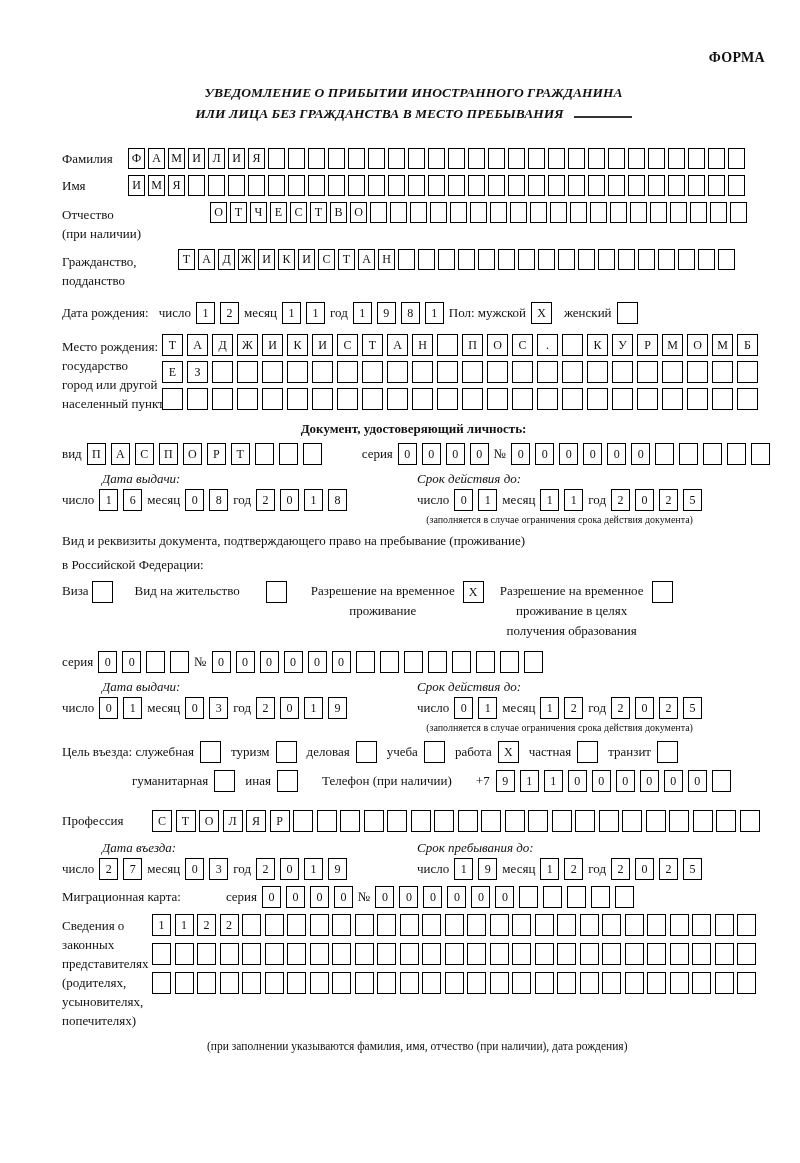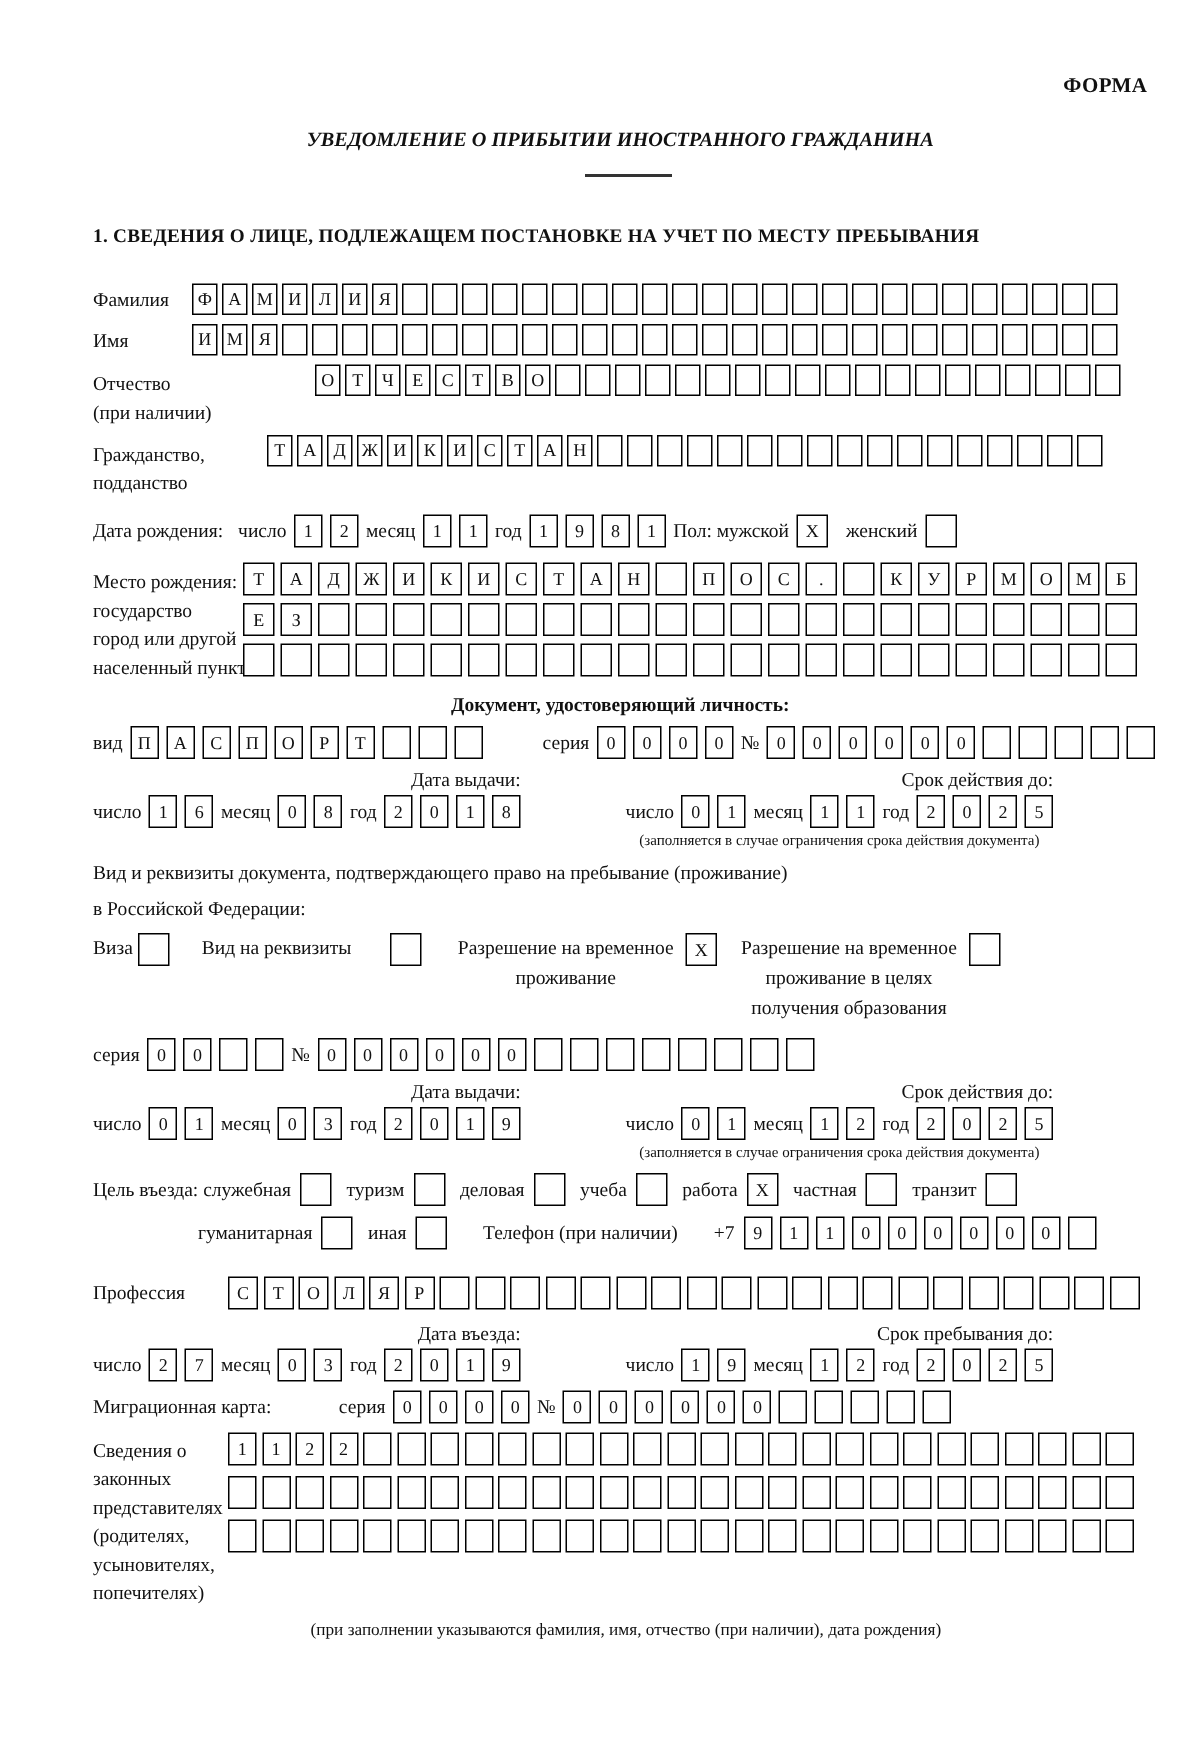--- a/index.html
+++ b/index.html
@@ -43,21 +43,21 @@
 
   .stack { display: flex; flex-direction: column; gap: 5px; }
 
   .inline-row { display: flex; align-items: center; margin-bottom: 6px; }
   .inline-row .t { padding: 0 5px; }
 
   .center-bold { text-align: center; font-weight: bold; font-size: 13px; margin: 8px 0 6px 0; }
 
   .date-pair { display: flex; margin: 6px 0 2px 0; }
   .dp { }
-  .dp-title { text-align: right; margin-bottom: 2px; }
+  .dp-title { text-align: left; margin-bottom: 2px; font-style: italic; }
   .dp-row { display: flex; align-items: center; gap: 5px; }
   .dp-note { font-size: 10px; margin-top: 3px; text-align: center; }
 
   .res-text { line-height: 24px; margin-top: 4px; }
 
   .cb-row { display: flex; align-items: flex-start; margin-top: 4px; margin-bottom: 8px; }
   .cb-group { display: flex; align-items: flex-start; }
   .cb-group .gl { text-align: center; line-height: 20px; }
   .cb-group .cells { margin-left: 8px; margin-top: 0; }
 
@@ -74,24 +74,23 @@
 </head>
 <body>
 
 <div class="page">
 
 
   <div class="forma">ФОРМА</div>
 
   <div class="title">
     <div>УВЕДОМЛЕНИЕ О ПРИБЫТИИ ИНОСТРАННОГО ГРАЖДАНИНА</div>
-    <div><span class="blank-line"></span></div>
+    <div><span>ИЛИ ЛИЦА БЕЗ ГРАЖДАНСТВА В МЕСТО ПРЕБЫВАНИЯ</span><span class="blank-line"></span></div>
   </div>
 
-  <div class="section-heading">1. СВЕДЕНИЯ О ЛИЦЕ, ПОДЛЕЖАЩЕМ ПОСТАНОВКЕ НА УЧЕТ ПО МЕСТУ ПРЕБЫВАНИЯ</div>
 
   <div class="form">
 
     <div class="row">
       <span class="lbl w66">Фамилия</span>
       <span class="cells">
           <span class="cell">Ф</span>
           <span class="cell">А</span>
           <span class="cell">М</span>
           <span class="cell">И</span>
@@ -446,21 +445,21 @@
     </div>
 
     <div class="cb-row">
       <div class="cb-group">
         <span class="gl">Виза</span>
         <span class="cells cb" style="margin-left:3px">
             <span class="cell"></span>
           </span>
       </div>
       <div class="cb-group" style="margin-left:22px">
-        <span class="gl nw">Вид на реквизиты</span>
+        <span class="gl nw">Вид на жительство</span>
         <span class="cells cb" style="margin-left:26px">
             <span class="cell"></span>
           </span>
       </div>
       <div class="cb-group" style="margin-left:24px">
         <span class="gl">
           <span>Разрешение на временное</span><br>
           <span>проживание</span>
         </span>
         <span class="cells cb">

